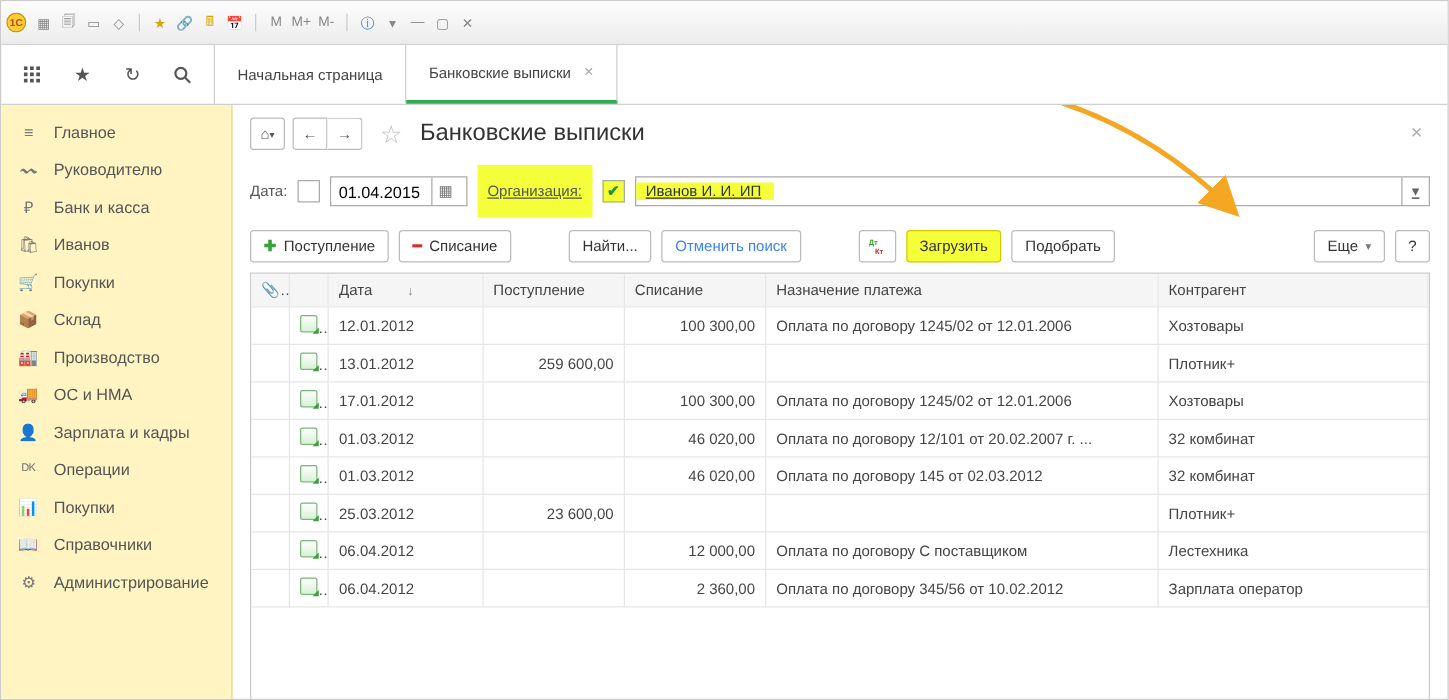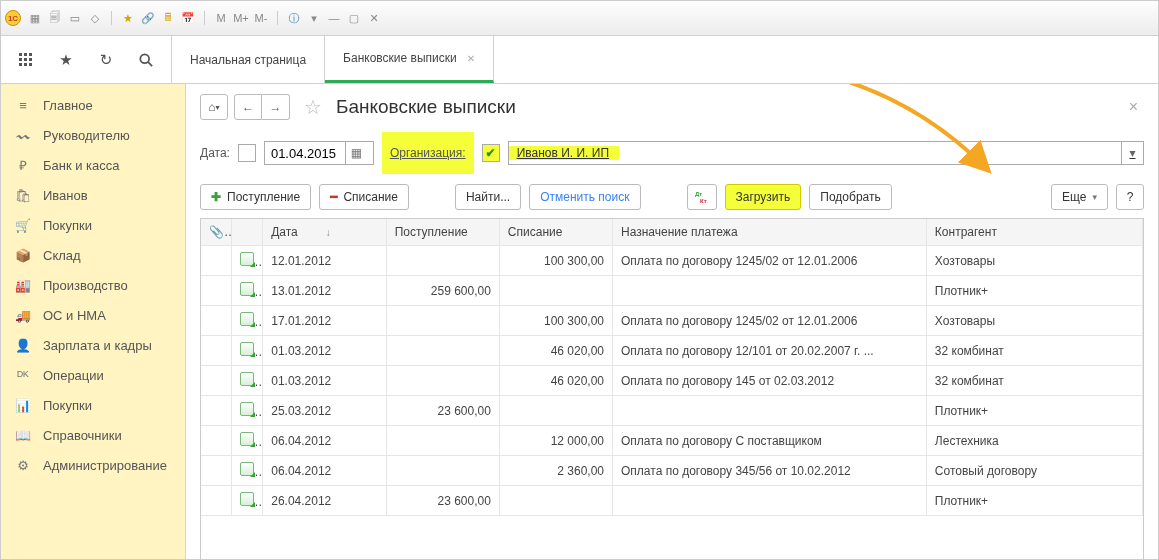--- a/index.html
+++ b/index.html
@@ -362,29 +362,20 @@
               <td>Оплата по договору С поставщиком</td>
               <td>Лестехника</td>
             </tr>
             <tr>
               <td></td>
               <td><span class="row-ico"></span></td>
               <td>06.04.2012</td>
               <td class="num"></td>
               <td class="num">2 360,00</td>
               <td>Оплата по договору 345/56 от 10.02.2012</td>
-              <td>Сотовый договору</td>
-            </tr>
-            <tr>
-              <td></td>
-              <td><span class="row-ico"></span></td>
-              <td>26.04.2012</td>
-              <td class="num">23 600,00</td>
-              <td class="num"></td>
-              <td></td>
-              <td>Плотник+</td>
+              <td>Зарплата оператор</td>
             </tr>
           </tbody>
       </table>
     </div>
 
   </div>
 </div>
 
 </body></html>

